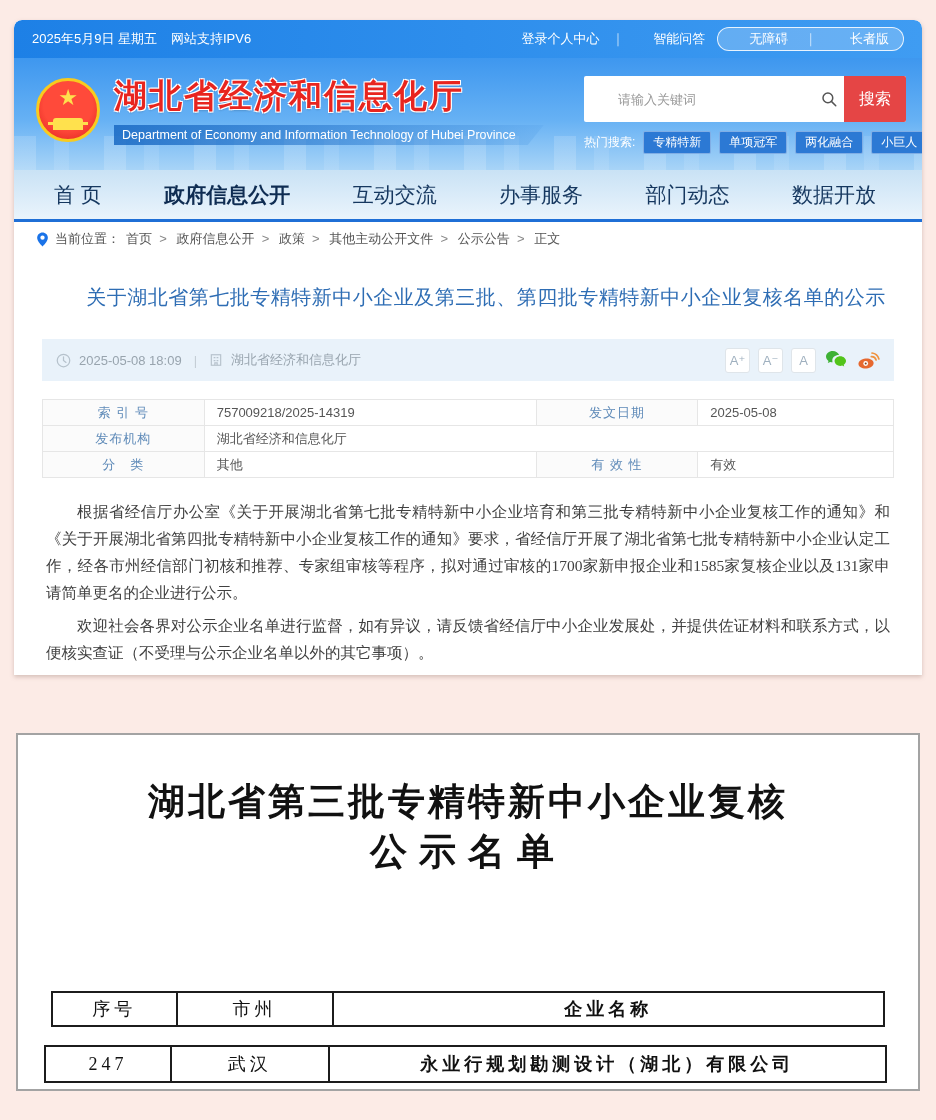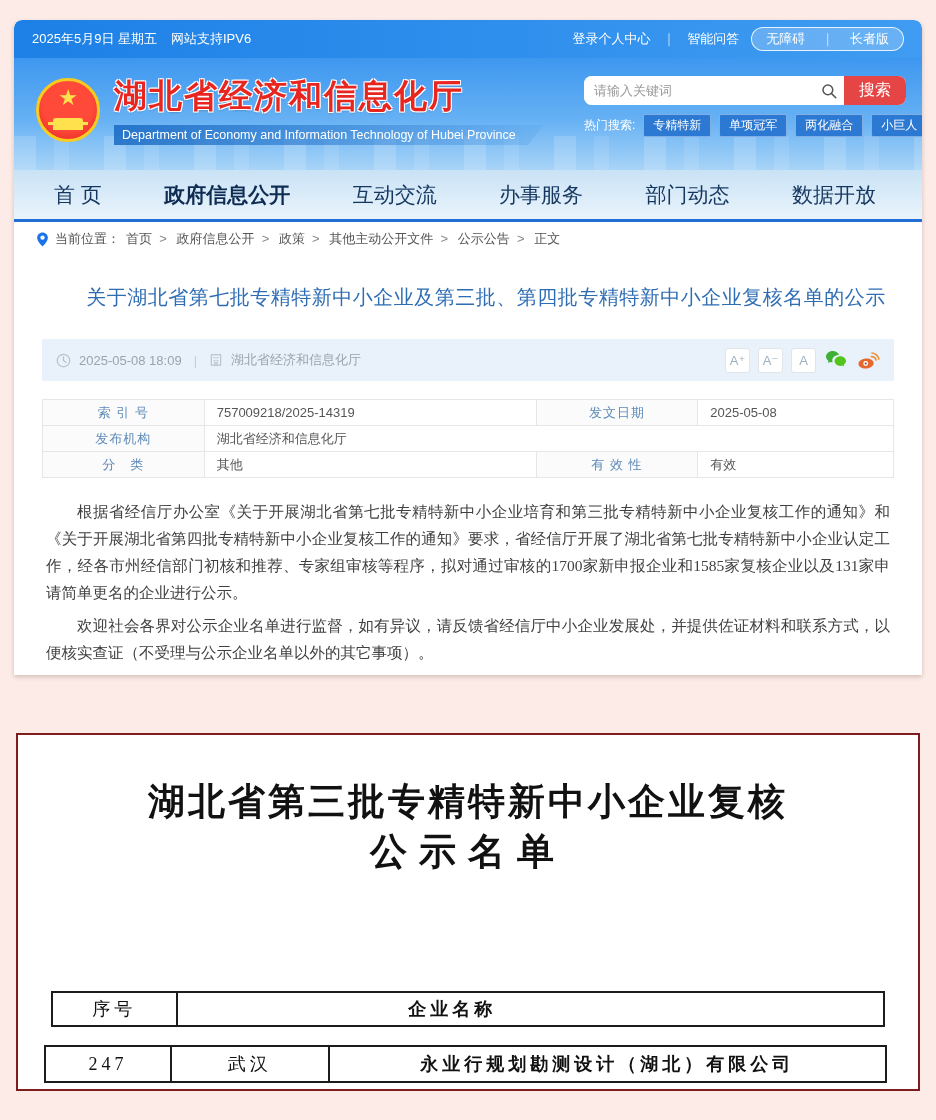--- a/index.html
+++ b/index.html
@@ -19,21 +19,21 @@
   }
   .topbar {
     height:38px; padding:0 18px;
     background:linear-gradient(90deg,#1d80e6,#3f9cf2);
     display:flex; align-items:center; justify-content:space-between;
     color:#fff; font-size:13px; border-radius:8px 8px 0 0;
   }
   .topbar-left { display:flex; gap:14px; align-items:center; }
   .topbar-right { display:flex; gap:12px; align-items:center; }
   .topbar-right .sep { opacity:.75; }
-  .tb-link { color:#fff; cursor:pointer; }
+  .tb-link { color:#fff; cursor:pointer;margin-left:17px; }
   .pill {
     display:flex; gap:16px; align-items:center;
     background:rgba(255,255,255,.22); border:1px solid rgba(255,255,255,.85);
     border-radius:14px; padding:2px 14px;
   }
   
   .banner {
     height:112px; position:relative;
     background:linear-gradient(180deg,#3e97ef 0%,#66b1f4 55%,#a8d4f7 100%);
   }
@@ -55,21 +55,21 @@
     font-size:33px; font-weight:bold; color:#e8251f; letter-spacing:2px;
     text-shadow:-1px -1px 0 #fff,1px -1px 0 #fff,-1px 1px 0 #fff,1px 1px 0 #fff,0 2px 2px rgba(0,0,0,.15);
   }
   .brand-text .en {
     margin-top:6px; display:inline-block; font-size:12.5px; color:#fff;
     background:linear-gradient(90deg,rgba(25,105,195,.85),rgba(90,165,235,.30));
     padding:3px 28px 3px 8px;
     clip-path:polygon(0 0,100% 0,calc(100% - 16px) 100%,0 100%);
   }
   .search-area { position:absolute; right:16px; top:18px; width:322px; }
-  .search-row { display:flex; height:29px; background:#fff; border-radius:8px; overflow:hidden; }
+  .search-row { display:flex; height:46px; background:#fff; border-radius:2px; overflow:hidden;padding-left:24px; }
   .search-input { flex:1; border:0; outline:none; padding:0 10px; font-size:13px; color:#333; }
   .search-input::placeholder { color:#999; }
   .mag { width:30px; display:flex; align-items:center; justify-content:center; background:#fff; cursor:pointer; }
   .search-btn { width:62px; border:0; background:#e54545; color:#fff; font-size:16px; cursor:pointer; }
   .hot-row { margin-top:9px; display:flex; align-items:center; gap:8px; font-size:12px; color:#fff; white-space:nowrap; }
   .tag {
     background:#2c79d4; border:1px solid rgba(255,255,255,.4); color:#fff;
     padding:2px 9px; font-size:12px; border-radius:2px; cursor:pointer;
   }
   
@@ -112,21 +112,21 @@
   
   .body-text {
     margin:20px 32px 0; font-family:"Liberation Serif","DejaVu Serif",serif;
     font-size:15.5px; color:#404040; line-height:27px; text-align:justify;
   }
   .body-text p { text-indent:2em; }
   .body-text p + p { margin-top:6px; }
   
   .scan {
     position:absolute; left:16px; top:733px; width:904px; height:358px;
-    background:#fff; border:2px solid #7f1d1d;
+    background:#fff; border:2px solid #a3a3a3;
     font-family:"Liberation Serif","DejaVu Serif",serif; color:#111;
   }
   .scan-title1 { margin-top:42px; text-align:center; font-size:37px; font-weight:bold; letter-spacing:3px; }
   .scan-title2 { text-align:center; font-size:37px; font-weight:bold; letter-spacing:12px; }
   .scan-table { position:absolute; display:flex; border:2px solid #1c1c1c; }
   .scan-table.head { left:33px; top:256px; width:834px; height:36px; }
   .scan-table.row  { left:26px; top:310px; width:843px; height:38px; }
   .scan-cell {
     display:flex; align-items:center; justify-content:center;
     font-size:18px; letter-spacing:4px; border-right:2px solid #1c1c1c;
@@ -276,20 +276,21 @@
   </div>
 
 </div>
 
 <div class="scan">
   <div class="scan-title1">湖北省第三批专精特新中小企业复核</div>
   <div class="scan-title2">公示名单</div>
 
   <div class="scan-table head">
     <div class="scan-cell c1">序号</div>
+    <div class="scan-cell c2">市州</div>
     <div class="scan-cell c3">企业名称</div>
   </div>
 
   <div class="scan-table row">
     <div class="scan-cell c1">247</div>
     <div class="scan-cell c2">武汉</div>
     <div class="scan-cell c3">永业行规划勘测设计（湖北）有限公司</div>
   </div>
 </div>
 

